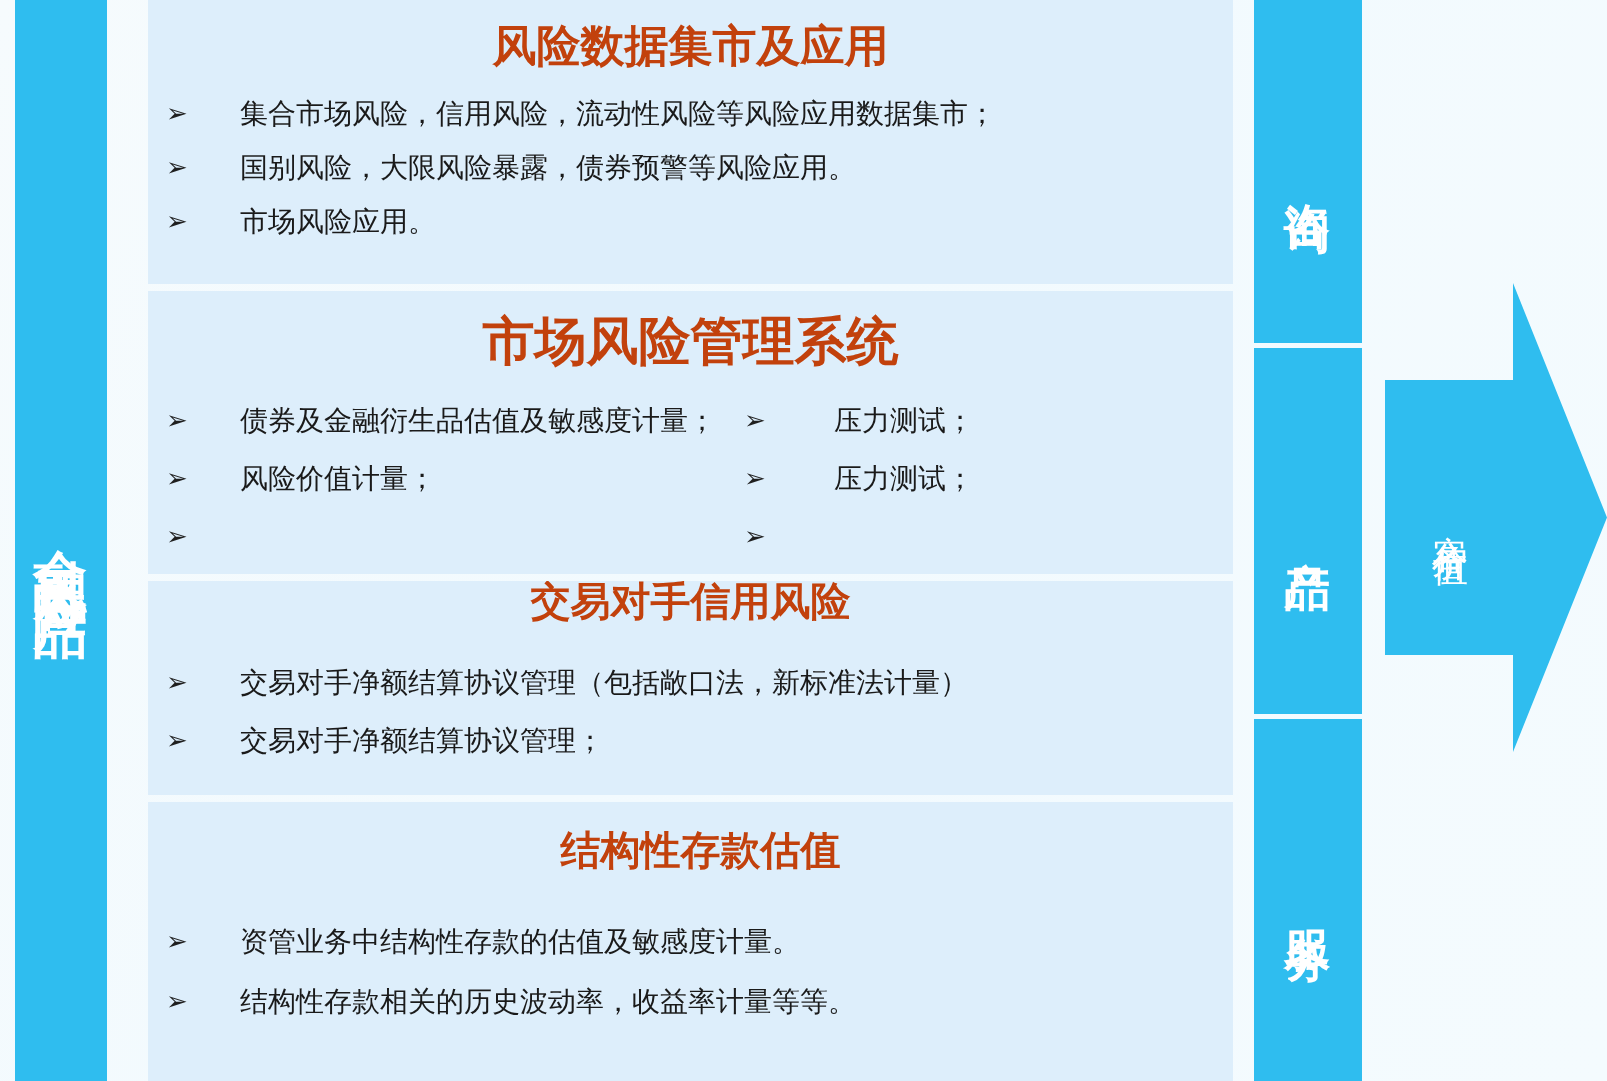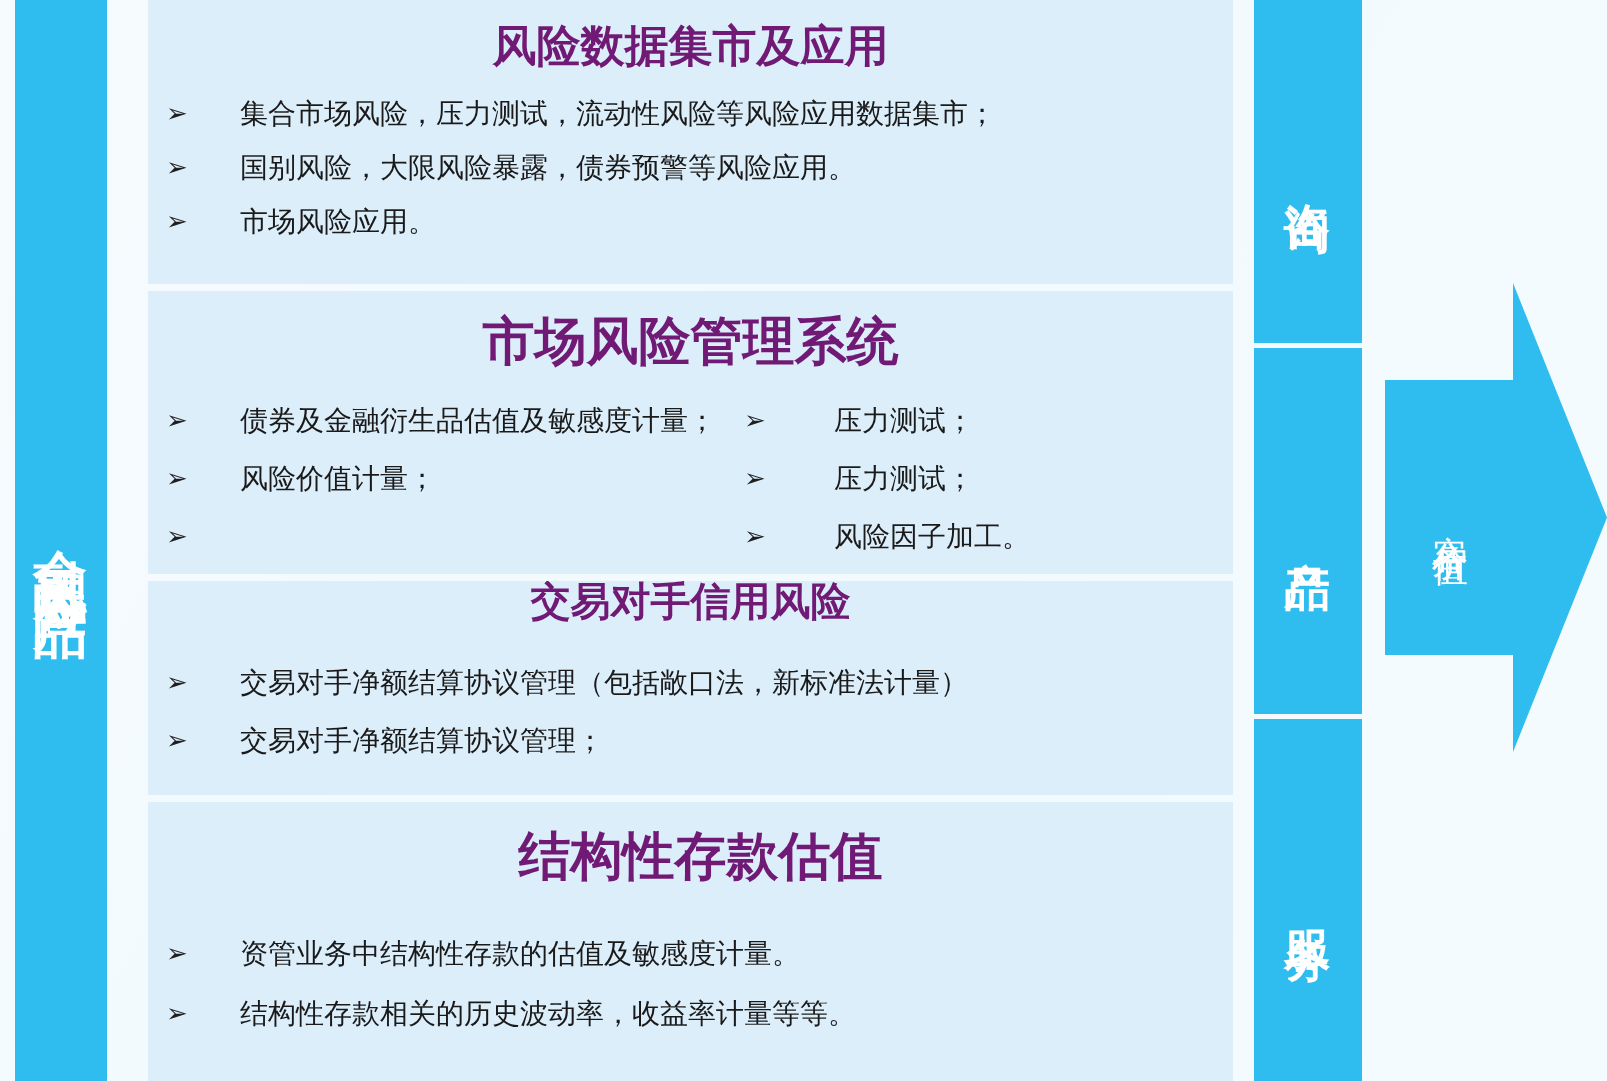--- a/index.html
+++ b/index.html
@@ -60,29 +60,29 @@
   .section + .section {
     margin-top: 7px;
   }
   .sec-1 { flex: 0 0 284px; }
   .sec-2 { flex: 0 0 283px; }
   .sec-3 { flex: 0 0 214px; }
   .sec-4 { flex: 1 1 auto; }
 
   .section-title {
     text-align: center;
-    color: #701a75;
+    color: #c2410c;
     font-weight: bold;
     line-height: 1;
     white-space: nowrap;
   }
   .sec-1 .section-title { font-size: 44px; padding-top: 24px; }
   .sec-2 .section-title { font-size: 52px; padding-top: 24px; }
   .sec-3 .section-title { font-size: 40px; }
-  .sec-4 .section-title { font-size: 52px; padding-top: 28px; padding-left: 20px; }
+  .sec-4 .section-title { font-size: 40px; padding-top: 28px; padding-left: 20px; }
 
   .bullets {
     padding-top: 14px;
   }
   .bullet-row {
     display: flex;
     align-items: flex-start;
     color: #1a1a1a;
     font-size: 28px;
     line-height: 1;
@@ -193,21 +193,21 @@
     <div id="left-bar-label">金融风险产品</div>
   </div>
 
   <div id="center-stack">
 
     <div class="section sec-1">
       <div class="section-title">风险数据集市及应用</div>
       <div class="bullets">
         <div class="bullet-row">
           <span class="bullet-marker">➢</span>
-          <span class="bullet-text">集合市场风险，压力测试，流动性风险等风险应用数据集市；</span>
+          <span class="bullet-text">集合市场风险，信用风险，流动性风险等风险应用数据集市；</span>
         </div>
         <div class="bullet-row">
           <span class="bullet-marker">➢</span>
           <span class="bullet-text">国别风险，大限风险暴露，债券预警等风险应用。</span>
         </div>
         <div class="bullet-row">
           <span class="bullet-marker">➢</span>
           <span class="bullet-text">市场风险应用。</span>
         </div>
       </div>
@@ -233,21 +233,20 @@
           <div class="bullet-row">
             <span class="bullet-marker">➢</span>
             <span class="bullet-text">压力测试；</span>
           </div>
           <div class="bullet-row">
             <span class="bullet-marker">➢</span>
             <span class="bullet-text">压力测试；</span>
           </div>
           <div class="bullet-row">
             <span class="bullet-marker">➢</span>
-            <span class="bullet-text">风险因子加工。</span>
           </div>
         </div>
       </div>
     </div>
 
     <div class="section sec-3">
       <div class="section-title">交易对手信用风险</div>
       <div class="bullets">
         <div class="bullet-row">
           <span class="bullet-marker">➢</span>

